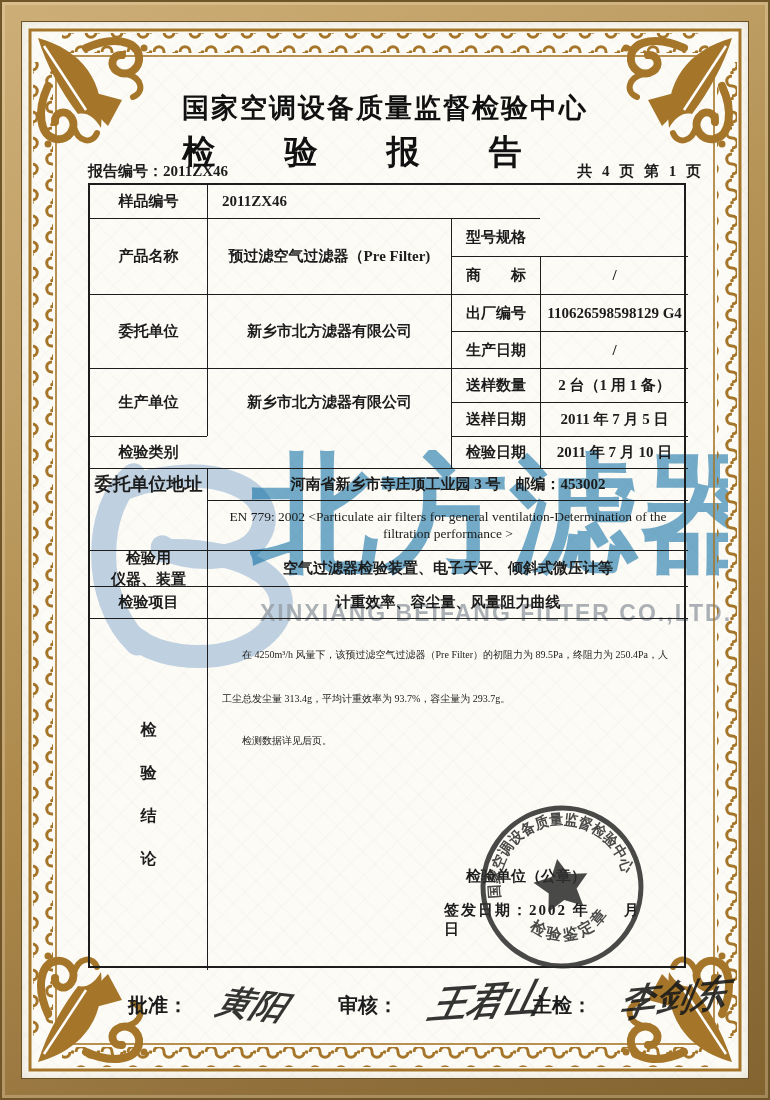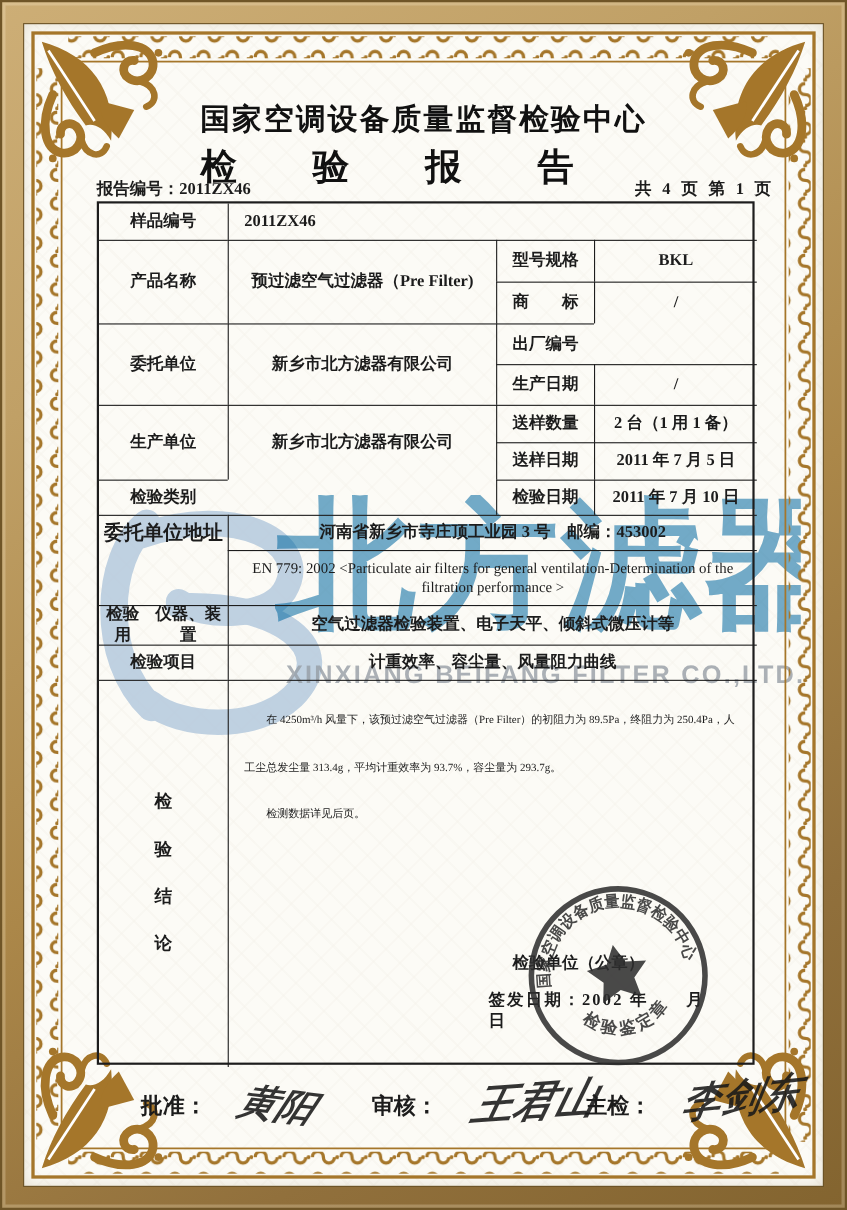--- a/index.html
+++ b/index.html
@@ -43,21 +43,21 @@
   .tbl{position:absolute;left:66px;top:161px;width:598px;height:785px;
     display:grid;box-sizing:border-box;border:2px solid #1d1d1d;
     grid-template-columns:117px 244px 89px 148px;
     grid-template-rows:33px 38px 38px 37px 37px 34px 34px 32px 32px 50px 36px 32px 352px;}
   .cell{box-sizing:border-box;border-left:1.5px solid #1d1d1d;border-top:1.5px solid #1d1d1d;
     display:flex;align-items:center;justify-content:center;text-align:center;
     font-size:15px;font-weight:600;line-height:1.25;padding:2px 0;}
   .cell.nl{border-left:none;} .cell.nt{border-top:none;}
   .cell.left{justify-content:flex-start;text-align:left;padding-left:14px;}
   .cell.small{font-size:13.5px;font-weight:normal;}
-  .lab2{display:flex;flex-direction:row;gap:2px;}
+  .lab2{display:flex;flex-direction:column;gap:2px;}
   .vlabel{flex-direction:column;gap:23px;font-size:16px;}
   .concl{position:relative;display:block;padding:14px 14px 0 14px;text-align:left;font-weight:normal;}
   .concl p{margin:0;font-size:10px;line-height:44px;text-indent:2em;}
   .concl .p2{line-height:40px;}
   .seal-unit{position:absolute;left:258px;top:248px;font-size:15px;font-weight:600;}
   .issue-date{position:absolute;left:236px;top:282px;font-size:15px;font-weight:600;letter-spacing:2px;}
   .stamp{position:absolute;left:268px;top:182px;z-index:6;}
 
   
   .footer-row{position:absolute;left:66px;top:952px;width:620px;height:70px;z-index:5;}
@@ -130,27 +130,27 @@
     <div class="page-info">共 4 页 第 1 页</div>
 
     <div class="tbl">
 
       <div class="cell nl nt" style="grid-area:1/1">样品编号</div>
       <div class="cell nt left" style="grid-area:1/2/2/5">2011ZX46</div>
 
       <div class="cell" style="grid-area:2/2/4/3">预过滤空气过滤器（Pre Filter)</div>
       <div class="cell nl" style="grid-area:2/1/4/2">产品名称</div>
       <div class="cell" style="grid-area:2/3">型号规格</div>
-      <div class="cell" style="grid-area:2/4">BKL</div>
       <div class="cell" style="grid-area:3/3">商　　标</div>
       <div class="cell" style="grid-area:3/4">/</div>
 
       <div class="cell nl" style="grid-area:4/1/6/2">委托单位</div>
       <div class="cell" style="grid-area:4/2/6/3;font-weight:bold">新乡市北方滤器有限公司</div>
       <div class="cell" style="grid-area:4/3">出厂编号</div>
+      <div class="cell" style="grid-area:4/4">110626598598129 G4</div>
       <div class="cell" style="grid-area:5/3">生产日期</div>
       <div class="cell" style="grid-area:5/4">/</div>
 
       <div class="cell nl" style="grid-area:6/1/8/2">生产单位</div>
       <div class="cell" style="grid-area:6/2/8/3;font-weight:bold">新乡市北方滤器有限公司</div>
       <div class="cell" style="grid-area:6/3">送样数量</div>
       <div class="cell" style="grid-area:6/4">2 台（1 用 1 备）</div>
       <div class="cell" style="grid-area:7/3">送样日期</div>
       <div class="cell" style="grid-area:7/4">2011 年 7 月 5 日</div>
 

